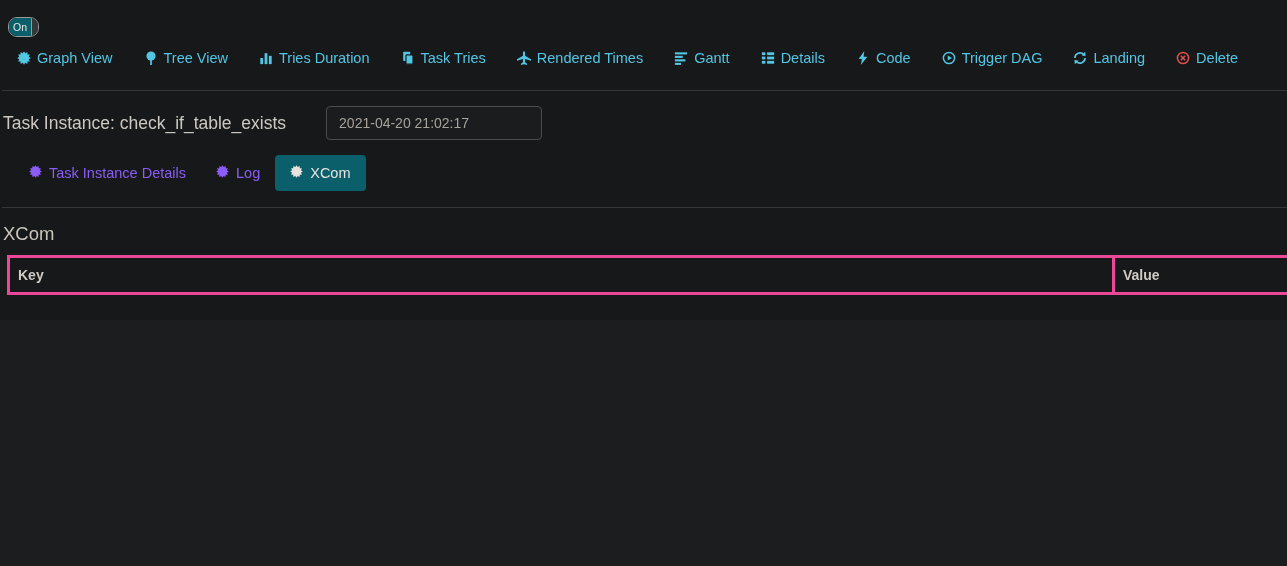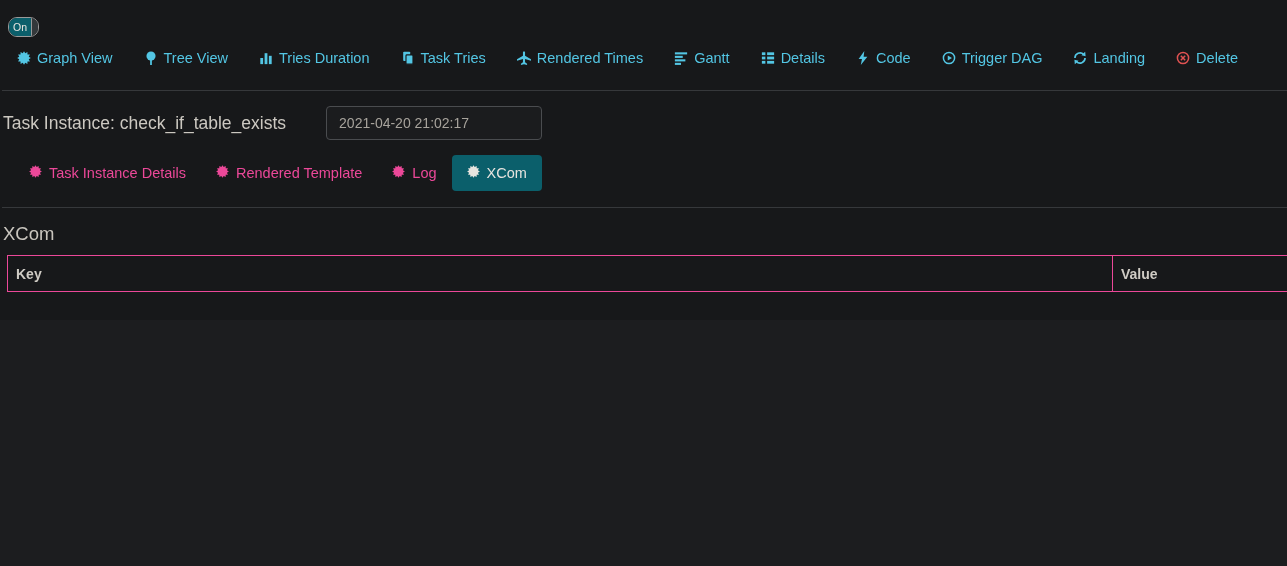--- a/index.html
+++ b/index.html
@@ -37,29 +37,29 @@
 
   
   .ti-row { display:flex; align-items:center; padding-left:3px; margin-top:15px; height:34px;gap:12px; }
   .ti-label { font-size:17.5px; color:#ccc8c1; }
   .ti-input { margin-left:28px; width:216px; height:34px; background:#1b1c1e; color:#a7a39c;
               border:1px solid #4a4c4f; border-radius:4px; font-size:14px; padding:0 12px;
               font-family:"Liberation Sans", sans-serif; outline:none; }
 
   
   .subtabs { display:flex; align-items:center; padding-left:14px; margin-top:13px; height:40px; }
-  .subtab { display:inline-flex; align-items:center; gap:7px; color:#ec4899; font-size:14.5px;
+  .subtab { display:inline-flex; align-items:center; gap:7px; color:#8b5cf6; font-size:14.5px;
             padding:10px 15px; border-radius:4px; cursor:pointer; white-space:nowrap; }
   .subtab .icon svg { width:13px; height:13px; }
   .subtab.active { background:#0b5f6b; color:#e7e4df; }
 
   
   .xcom-heading { font-size:18.5px; color:#c9c5be; margin:14px 0 0 3px; line-height:23px; }
   .xcom-table { border-collapse:collapse; margin:10px 0 0 7px; width:1280px; table-layout:fixed; }
-  .xcom-table th { border:1px solid #ec4899; color:#cfcbc4; font-size:14px; font-weight:bold;
+  .xcom-table th { border:3px solid #ec4899; color:#cfcbc4; font-size:14px; font-weight:bold;
                    text-align:left; padding:9px 8px; height:36px; }
   .xcom-table th.col-key { width:1105px; }
   .xcom-table th.col-value { width:175px; }
 </style>
 </head>
 <body>
 
 <svg width="0" height="0" style="position:absolute">
   <defs>
     <g id="ic-certificate">
@@ -223,26 +223,20 @@
       <span class="ti-label" data-name="task-instance-label">Task Instance: check_if_table_exists</span>
       <input class="ti-input" type="text" data-name="execution-date-input" value="2021-04-20 21:02:17" style="">
     </div>
 
     <div class="subtabs" data-name="task-instance-tabs">
       <a class="subtab" data-name="tab-task-instance-details">
         <span class="icon" data-name="certificate-icon"><svg viewBox="0 0 16 16" fill="currentColor">
               <use href="#ic-certificate"></use>
             </svg></span>
         <span data-name="tab-label">Task Instance Details</span>
-      </a>
-      <a class="subtab" data-name="tab-rendered-template">
-        <span class="icon" data-name="certificate-icon"><svg viewBox="0 0 16 16" fill="currentColor">
-              <use href="#ic-certificate"></use>
-            </svg></span>
-        <span data-name="tab-label">Rendered Template</span>
       </a>
       <a class="subtab" data-name="tab-log">
         <span class="icon" data-name="certificate-icon"><svg viewBox="0 0 16 16" fill="currentColor">
               <use href="#ic-certificate"></use>
             </svg></span>
         <span data-name="tab-label">Log</span>
       </a>
       <a class="subtab active" data-name="tab-xcom">
         <span class="icon" data-name="certificate-icon"><svg viewBox="0 0 16 16" fill="currentColor">
               <use href="#ic-certificate"></use>

